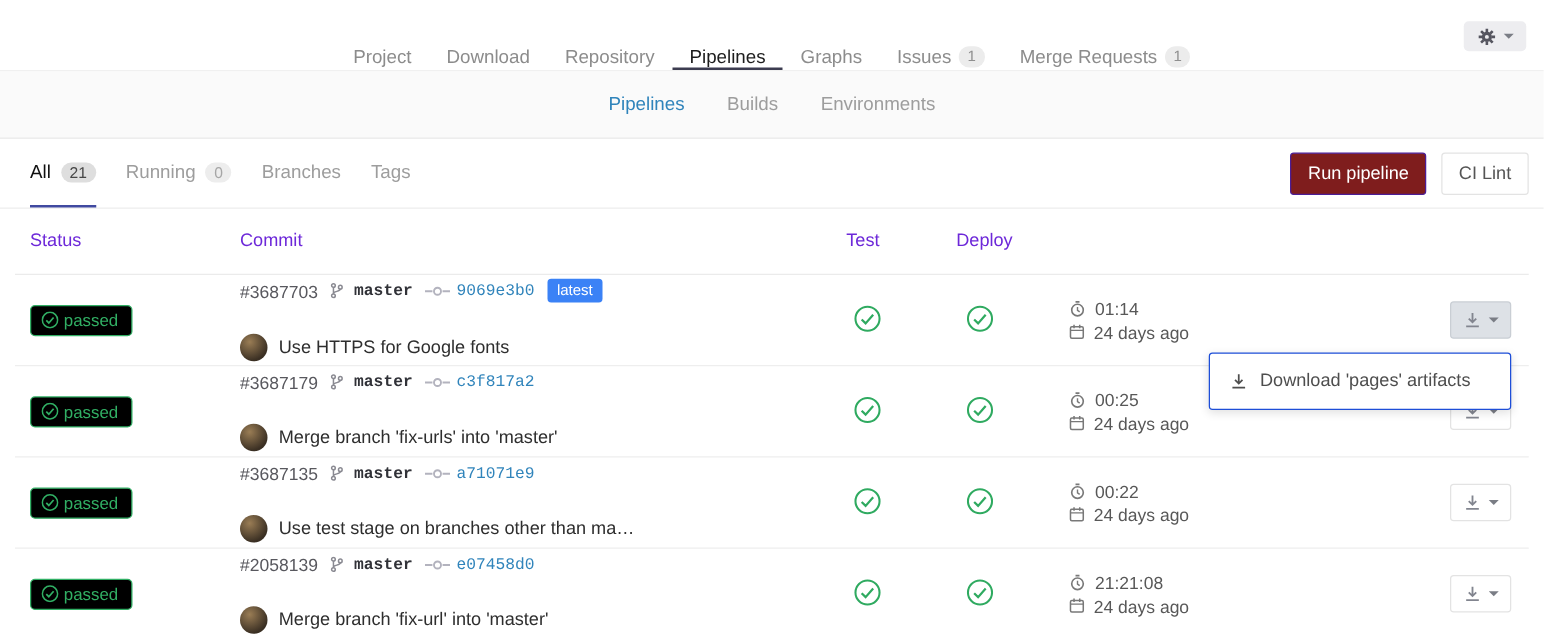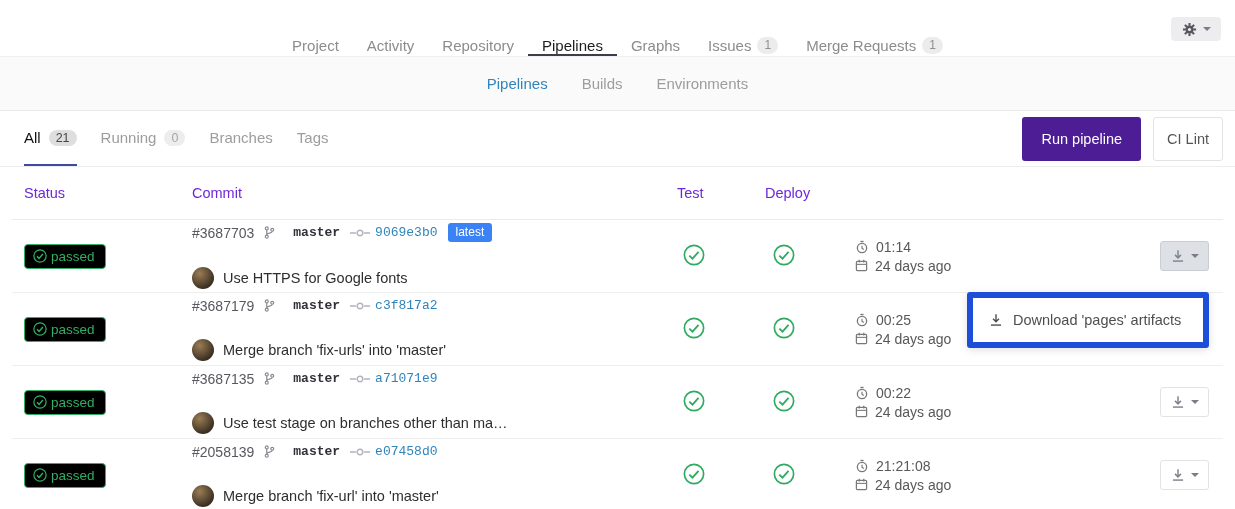--- a/index.html
+++ b/index.html
@@ -71,21 +71,21 @@
     cursor: pointer;
   }
   .filter-tab.active { color: #101010; border-bottom-color: #4049a0; }
   .count-badge {
     background: #ededed; color: #a6a6a6;
     border-radius: 9px; padding: 1px 7px; font-size: 12.5px;
   }
   .filter-tab.active .count-badge { background: #dedede; color: #474747; }
   .tabs-actions { margin-left: auto; display: flex; gap: 12px; }
   .btn { border-radius: 3px; padding: 8px 13px; font-size: 14.5px; cursor: pointer; font-family: inherit; }
-  .btn-green { background: #4c1d95; border: 6px solid #4c1d95; color: #fff; }
+  .btn-green { background: #7f1d1d; border: 1px solid #4c1d95; color: #fff; }
   .btn-default { background: #fff; border: 1px solid #e3e3e3; color: #555; }
 
   
   .pipelines-table { margin: 0 12px; }
   .table-header, .pipeline-row {
     display: grid;
     grid-template-columns: 180px 485px 88px 88px 150px 1fr;
     align-items: center;
   }
   .table-header {
@@ -99,21 +99,21 @@
   .cell-status { padding-left: 12px; }
   .status-badge {
     display: inline-flex; align-items: center; gap: 4px;
     color: #31af64; border: 1px solid #31af64; background: #000000;
     border-radius: 4px; padding: 4px 10px 4px 8px;
     font-size: 13.5px; cursor: pointer;
   }
 
   .commit-line1 { display: flex; align-items: center; gap: 10px; font-size: 14px; }
   .pipeline-id { color: #58585e; }
-  .branch-link { display: inline-flex; align-items: center; gap: 18px; color: #8a8a92; cursor: pointer; }
+  .branch-link { display: inline-flex; align-items: center; gap: 8px; color: #8a8a92; cursor: pointer; }
   .branch-name { font-family: "Liberation Mono", monospace; font-weight: bold; font-size: 13px; color: #313238; }
   .sha-wrap { display: inline-flex; align-items: center; gap: 5px; cursor: pointer; }
   .commit-glyph { color: #b3b3be; }
   .sha { font-family: "Liberation Mono", monospace; font-size: 13px; color: #3084bb; }
   .latest-badge { background: #3b82f6; color: #fff; font-size: 12px; padding: 2px 8px 3px; border-radius: 3px; }
   .commit-line2 { display: flex; align-items: center; gap: 9px; margin-top: 25px; }
   .avatar {
     width: 22px; height: 22px; border-radius: 50%; flex: none;
     background: radial-gradient(circle at 35% 30%, #9a7d55, #3a2f23 72%);
   }
@@ -138,39 +138,39 @@
     display: flex; align-items: center; justify-content: center; gap: 6px;
     color: #82858f; cursor: pointer;
   }
   .download-btn.active { background: #dde1e6; border-color: #c9ced4; }
   .caret {
     width: 0; height: 0;
     border-left: 4px solid transparent; border-right: 4px solid transparent;
     border-top: 4px solid #7a7d85;
   }
   .dropdown-menu {
-    position: absolute; top: 72px; right: 14px; width: 242px;
-    background: #fff; border: 6px solid #1d4ed8; border-radius: 3px;
+    position: absolute; top: 62px; right: 14px; width: 242px;
+    background: #fff; border: 1px solid #1d4ed8; border-radius: 3px;
     box-shadow: 0 2px 8px rgba(0,0,0,0.12);
     padding: 6px 0; z-index: 50;
   }
   .dropdown-item {
     display: flex; align-items: center; gap: 10px;
     padding: 8px 16px; color: #4e4e4e; font-size: 14.5px; cursor: pointer;
   }
 </style>
 </head>
 <body>
 
 <nav class="top-nav">
   <div class="top-nav-item">
       <span>Project</span>
     </div>
   <div class="top-nav-item">
-      <span>Activity</span>
+      <span>Download</span>
     </div>
   <div class="top-nav-item">
       <span>Repository</span>
     </div>
   <div class="top-nav-item active">
       <span>Pipelines</span>
     </div>
   <div class="top-nav-item">
       <span>Graphs</span>
     </div>

